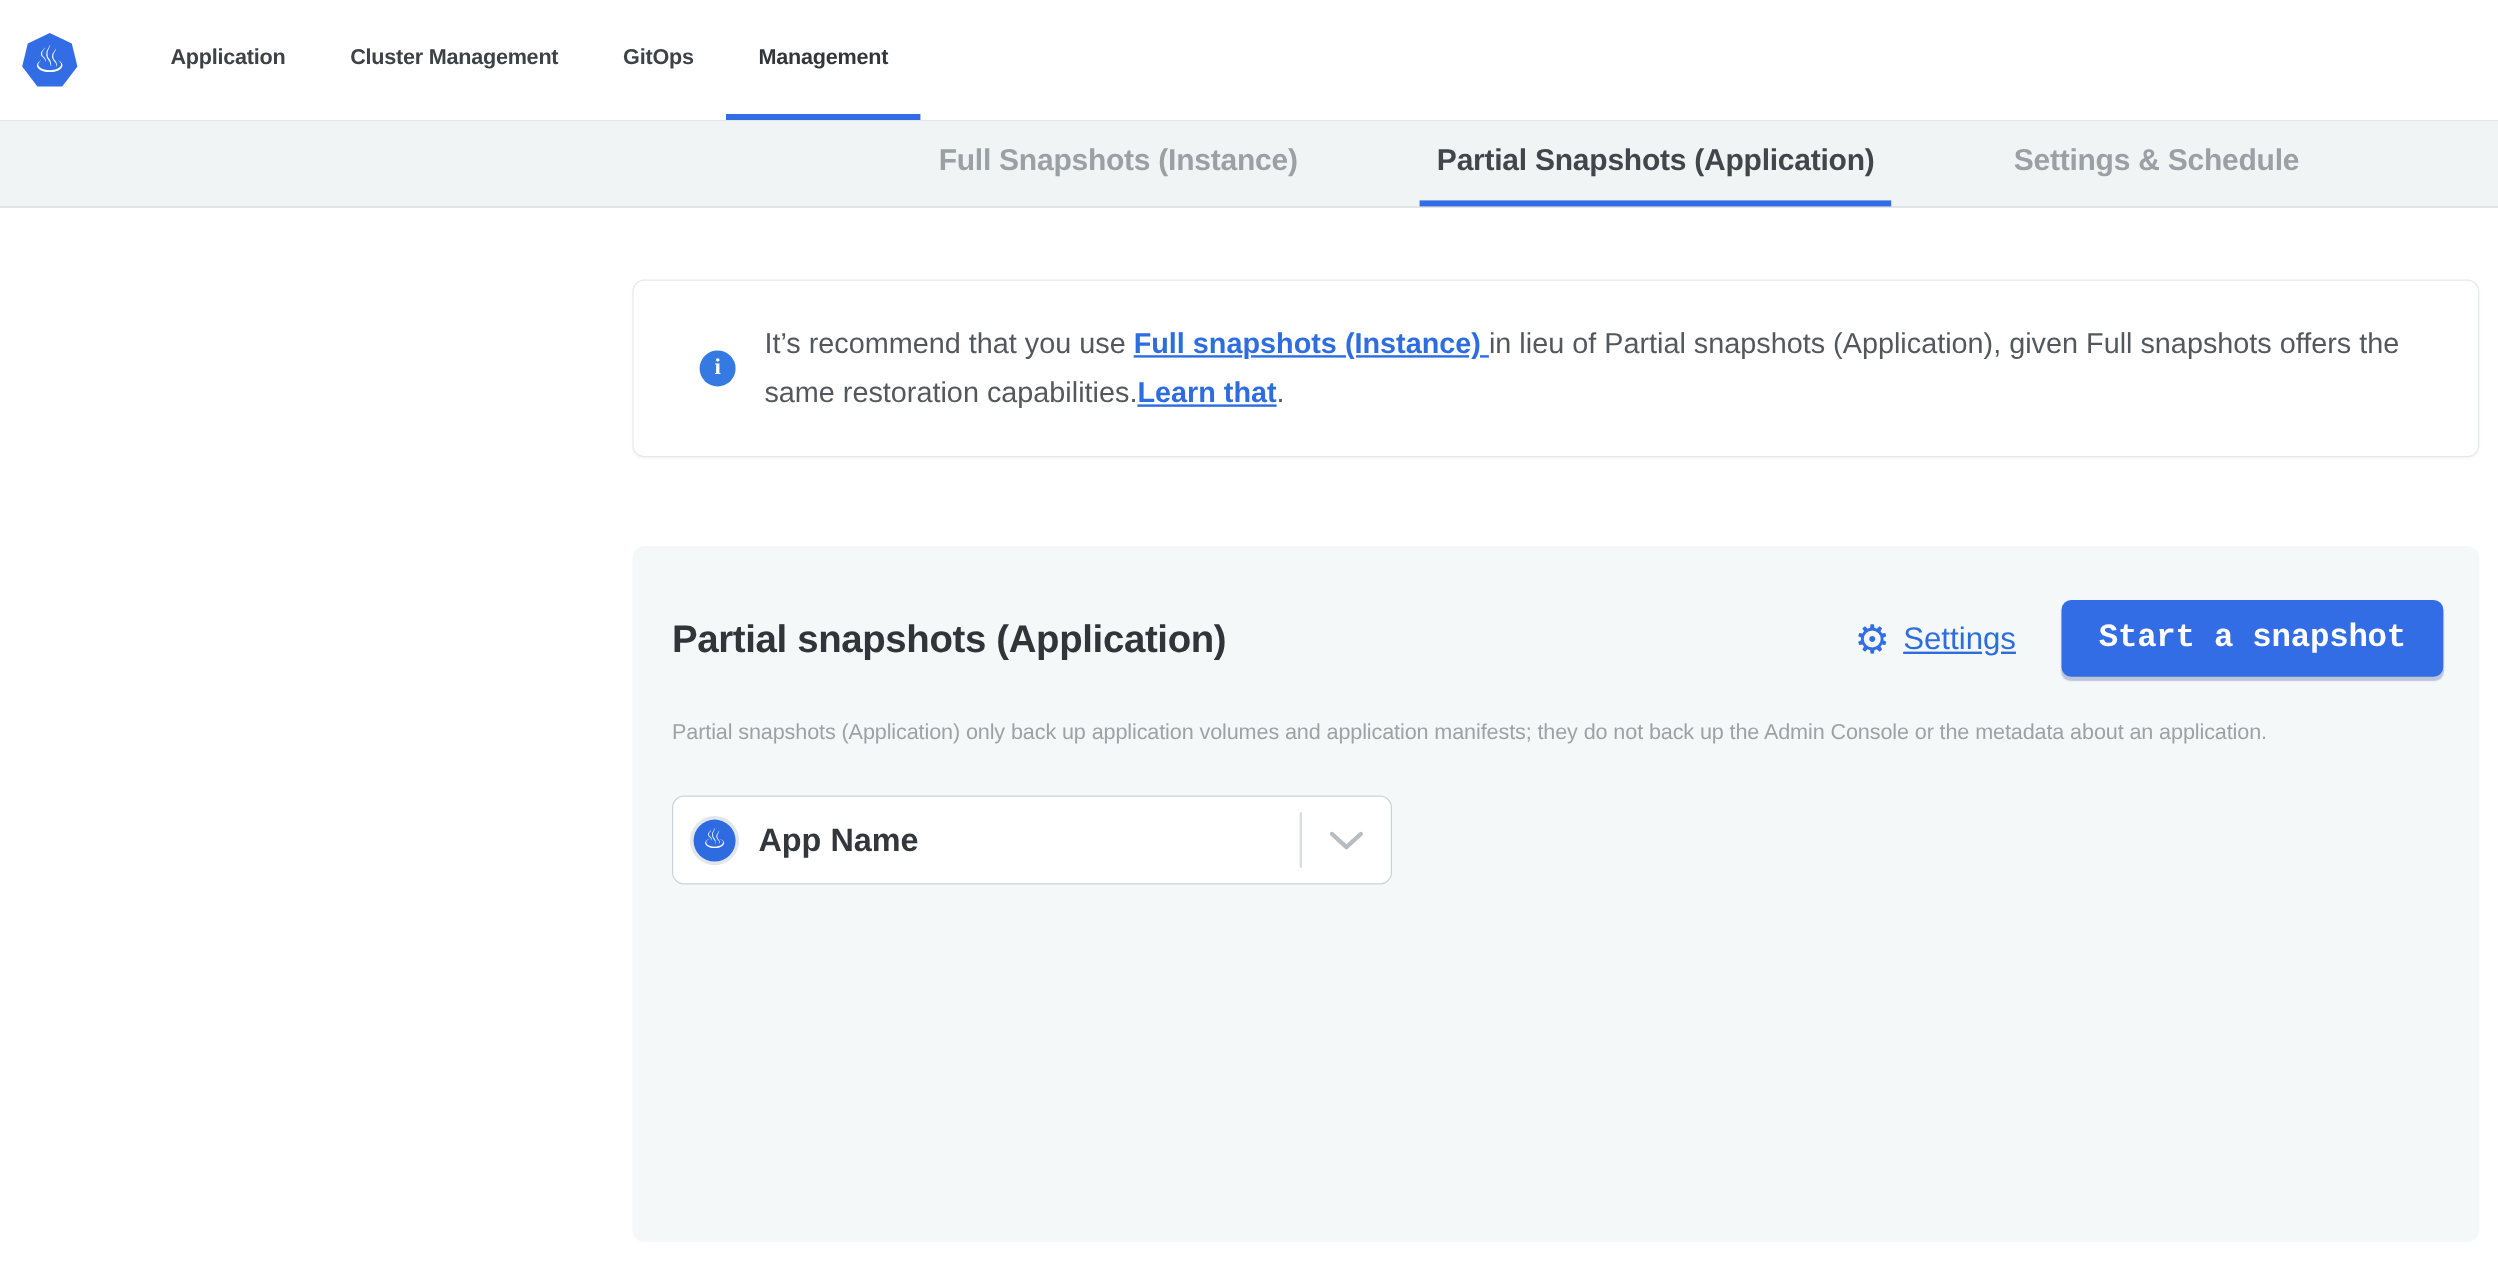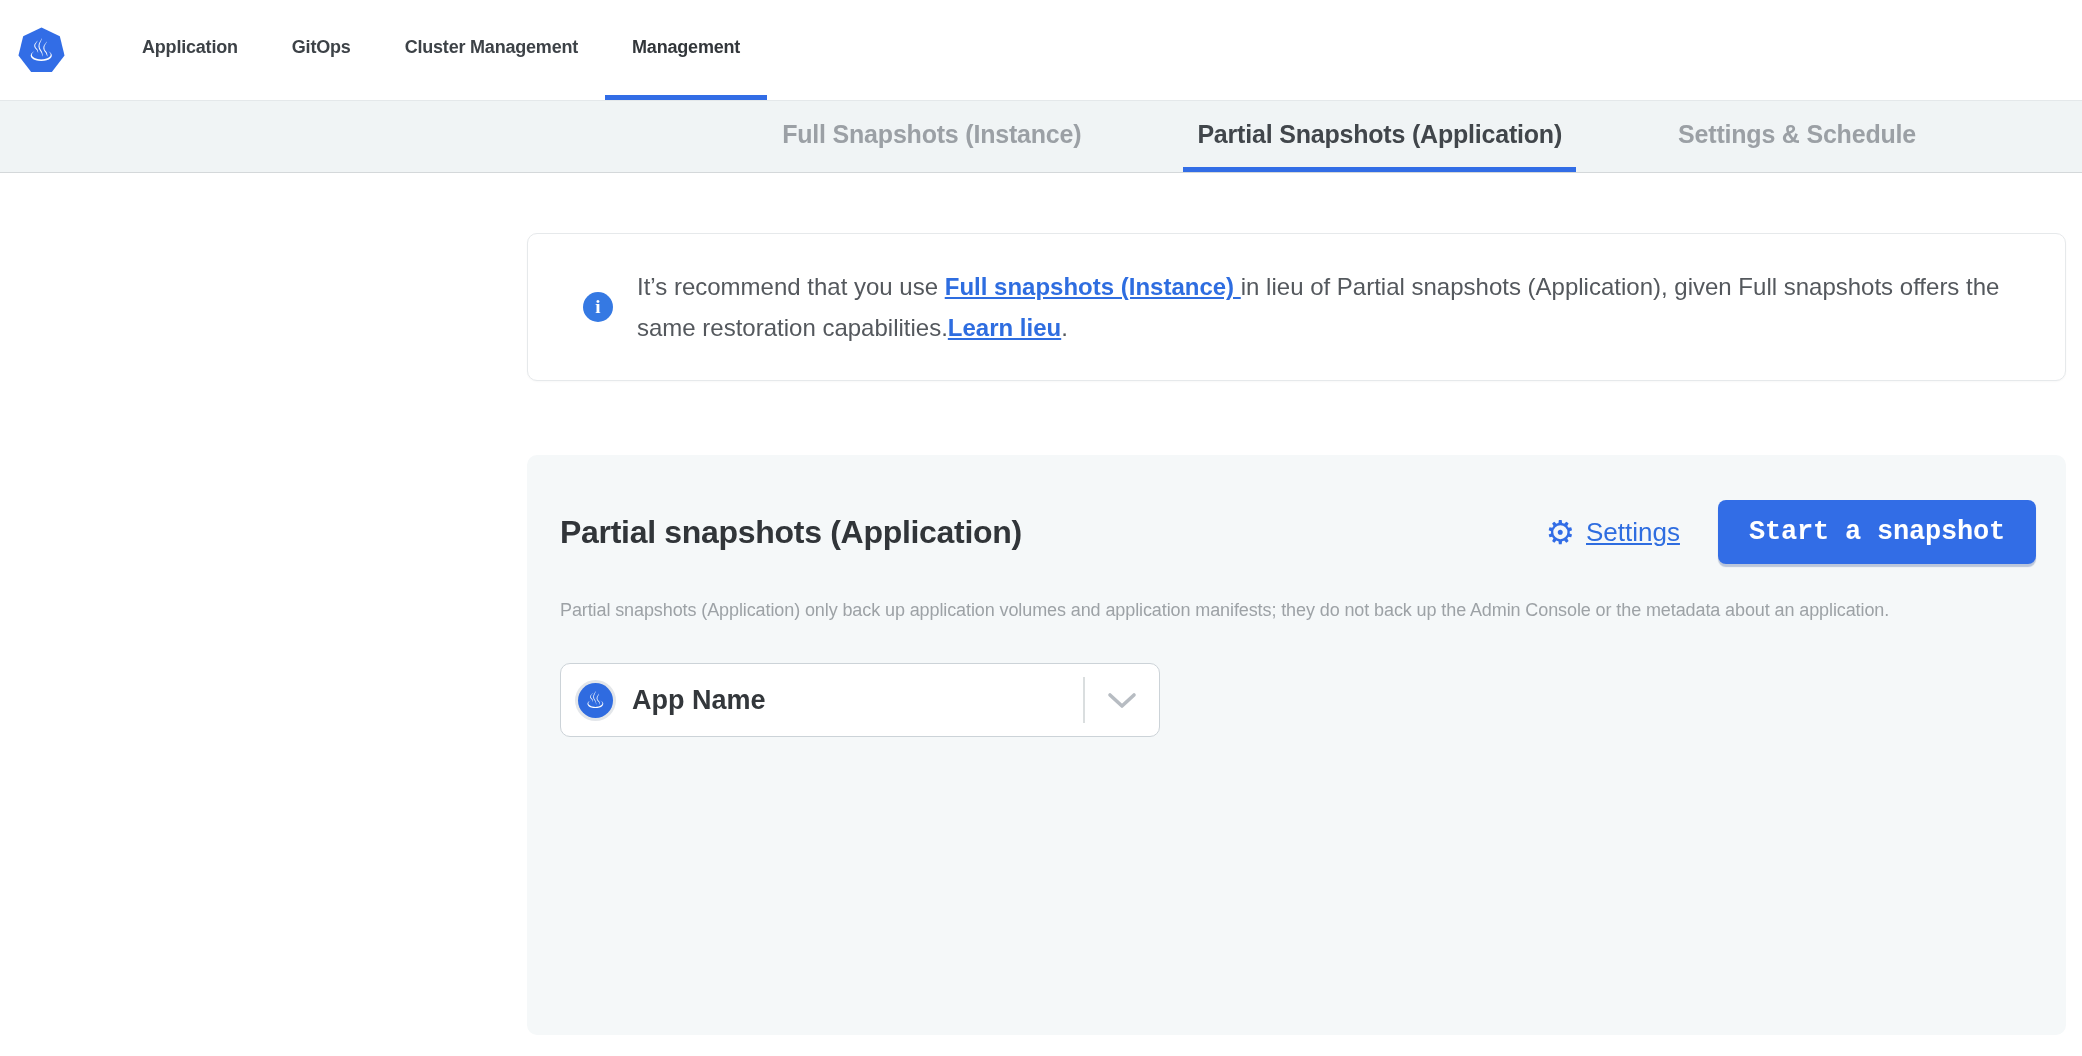--- a/index.html
+++ b/index.html
@@ -66,45 +66,45 @@
 <header class="topnav">
   <div class="logo-wrap">
     <div class="k8s-hept">
         <span>♨</span>
       </div>
   </div>
   <div class="nav-item">
       <span>Application</span>
     </div>
   <div class="nav-item">
-      <span>GitOps</span>
+      <span>Cluster Management</span>
     </div>
   <div class="nav-item">
-      <span>Cluster Management</span>
+      <span>GitOps</span>
     </div>
   <div class="nav-item active">
       <span>Management</span>
     </div>
 </header>
 
 <nav class="tabbar">
   <div class="tab">
       <span>Full Snapshots (Instance)</span>
     </div>
   <div class="tab active">
       <span>Partial Snapshots (Application)</span>
     </div>
   <div class="tab">
       <span>Settings &amp; Schedule</span>
     </div>
 </nav>
 
 <section class="banner">
   <div class="info-circle">i</div>
-  <p class="banner-text"><span>It’s recommend that you use </span><a class="bold">Full snapshots (Instance) </a><span>in lieu of Partial snapshots (Application), given Full snapshots offers the same restoration capabilities.</span><a class="bold">Learn lieu</a><span>.</span></p>
+  <p class="banner-text"><span>It’s recommend that you use </span><a class="bold">Full snapshots (Instance) </a><span>in lieu of Partial snapshots (Application), given Full snapshots offers the same restoration capabilities.</span><a class="bold">Learn that</a><span>.</span></p>
 </section>
 
 <section class="panel">
   <div class="panel-head">
     <h1 class="panel-title">Partial snapshots (Application)</h1>
     <div class="settings-link">
       <span class="gear-glyph">⚙</span>
       <span class="settings-label">Settings</span>
     </div>
     <button class="start-btn">Start a snapshot</button>

